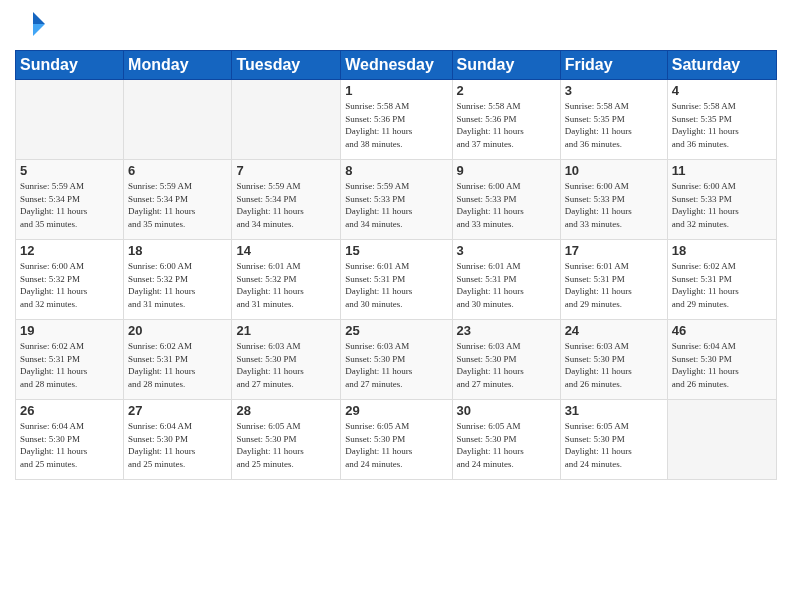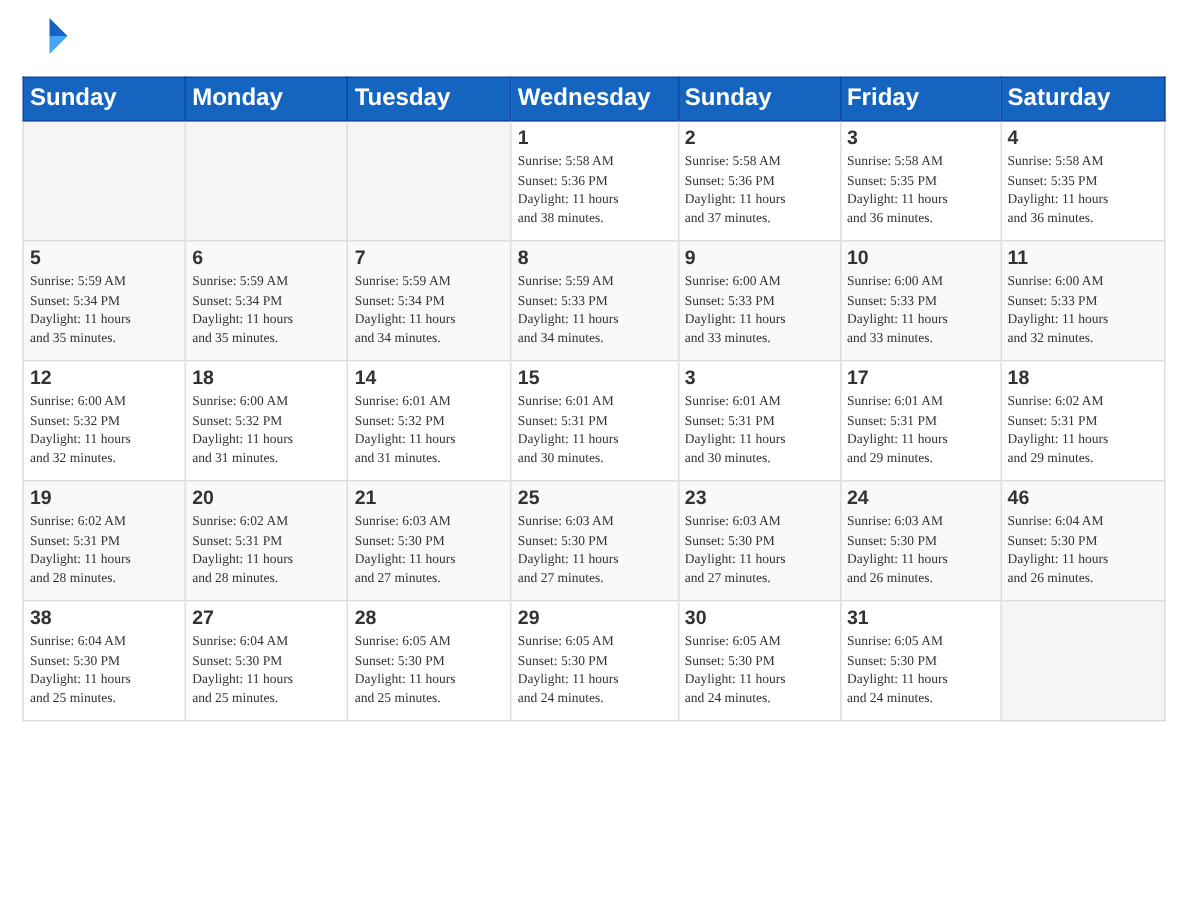--- a/index.html
+++ b/index.html
@@ -266,21 +266,21 @@
           <td>
             <span class="day-num">46</span>
             <div class="day-info" style="white-space: pre-line;">Sunrise: 6:04 AM
 Sunset: 5:30 PM
 Daylight: 11 hours
 and 26 minutes.</div>
           </td>
         </tr>
         <tr>
           <td>
-            <span class="day-num">38</span>
+            <span class="day-num">26</span>
             <div class="day-info" style="white-space: pre-line;">Sunrise: 6:04 AM
 Sunset: 5:30 PM
 Daylight: 11 hours
 and 25 minutes.</div>
           </td>
           <td>
             <span class="day-num">27</span>
             <div class="day-info" style="white-space: pre-line;">Sunrise: 6:04 AM
 Sunset: 5:30 PM
 Daylight: 11 hours

